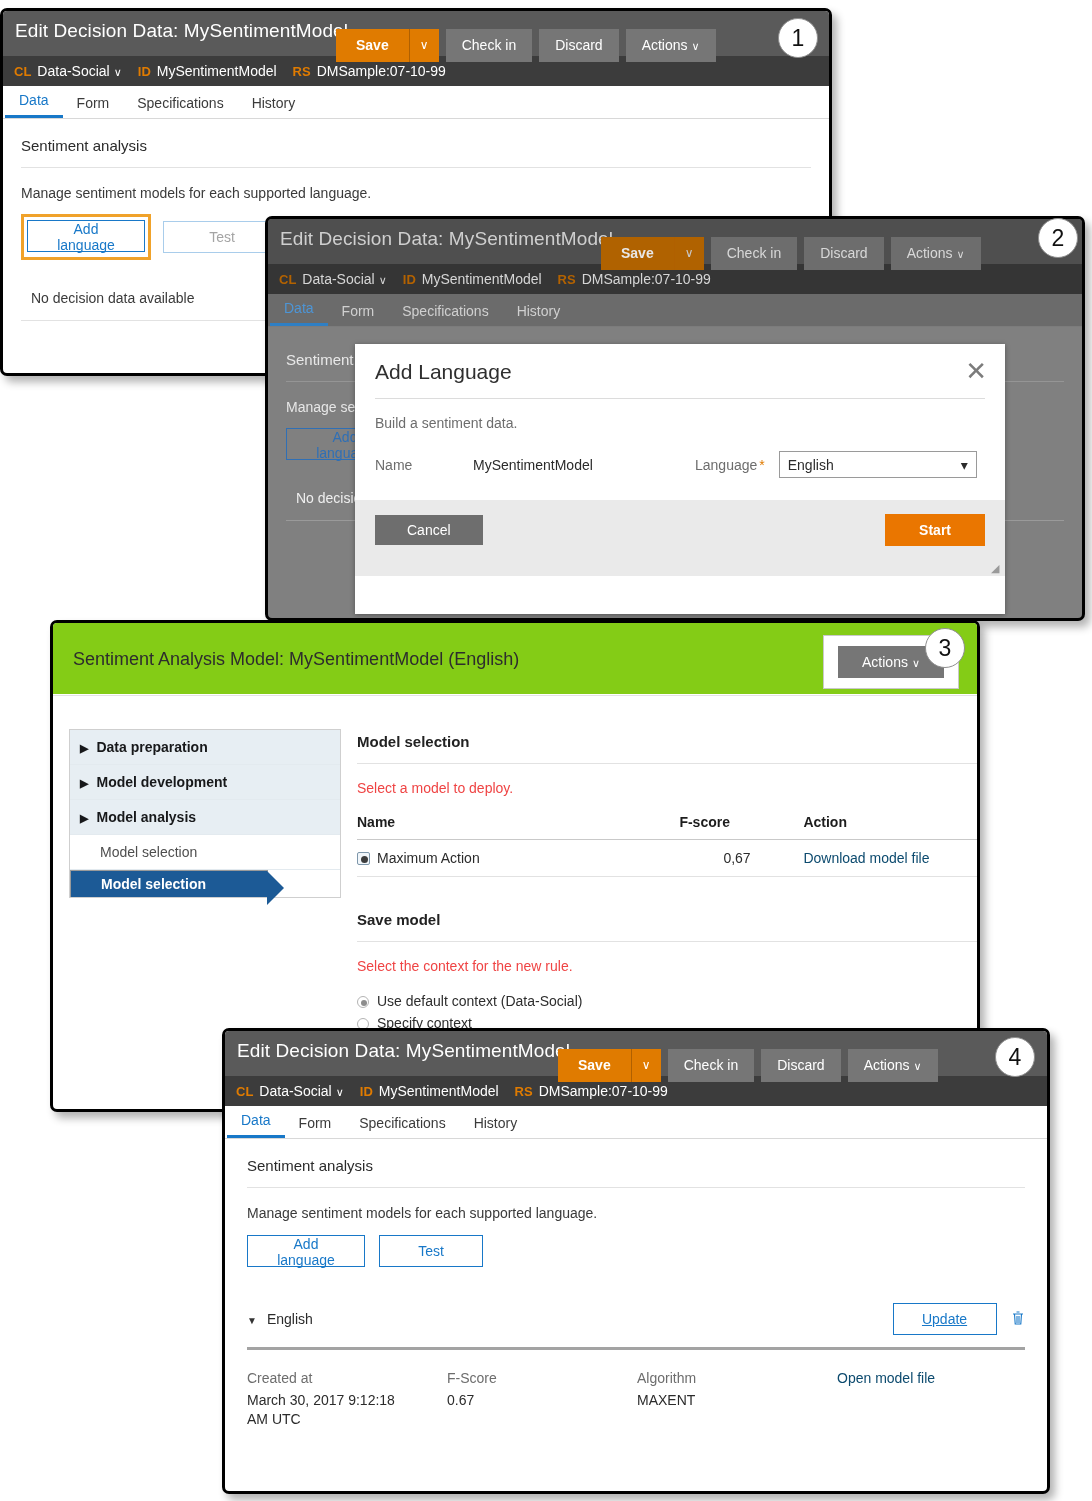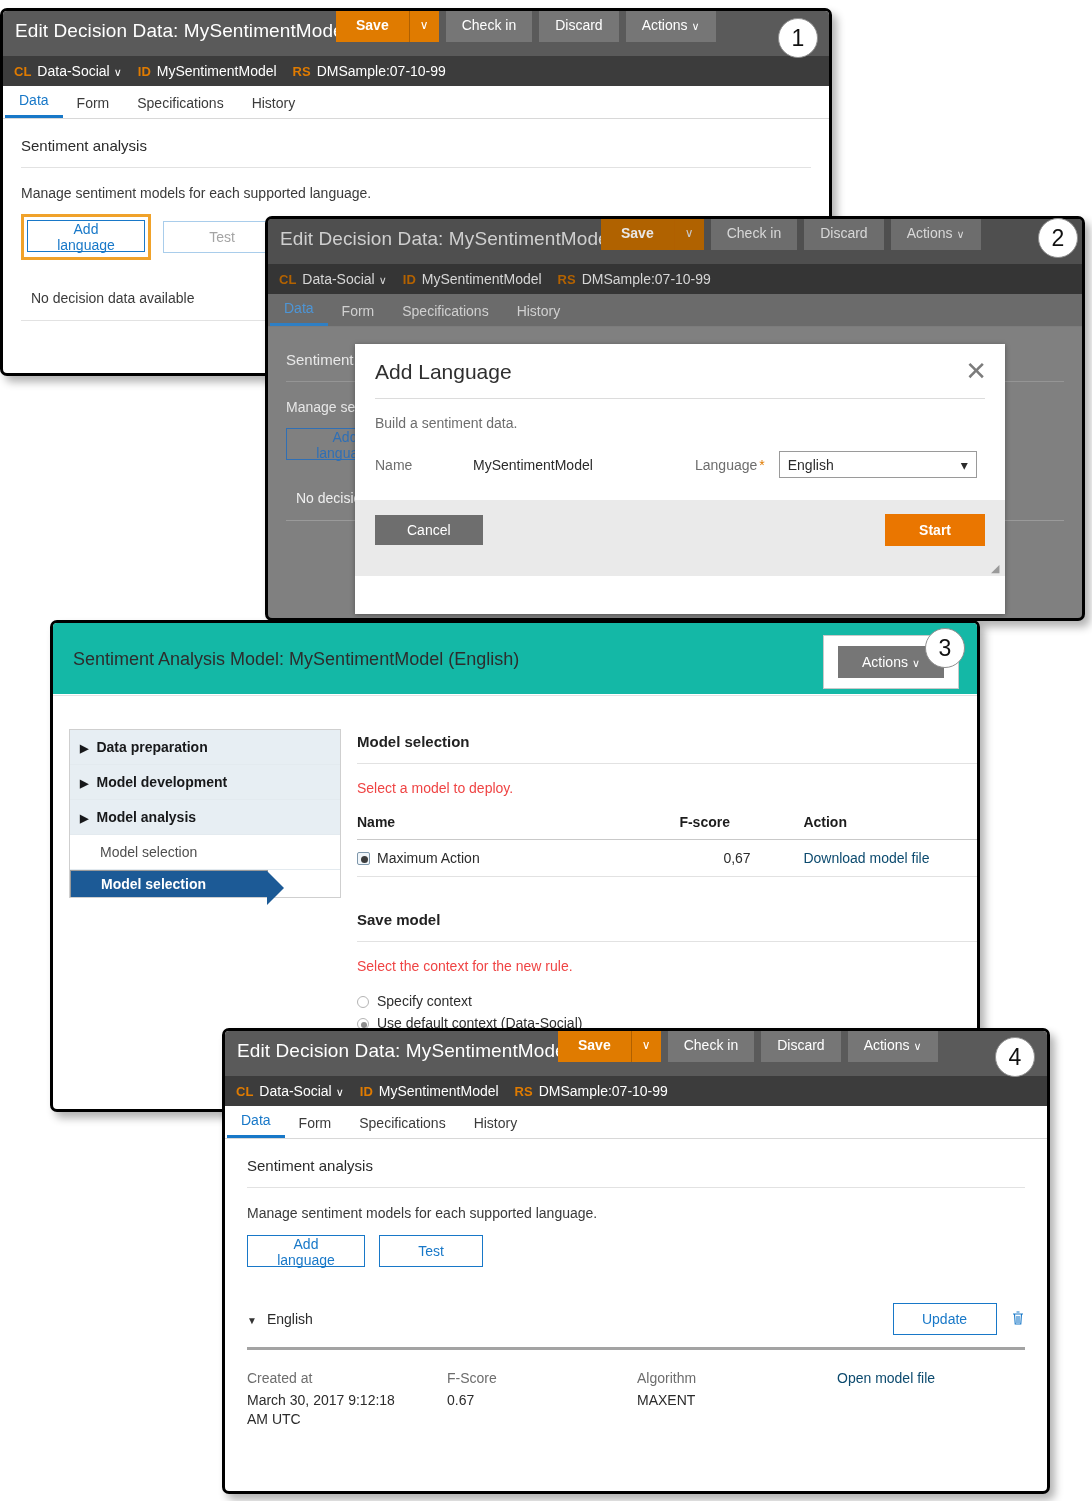--- a/index.html
+++ b/index.html
@@ -33,23 +33,23 @@
   .app-title {
     position: absolute;
     left: 12px; top: 9px;
     color: #ffffff;
     font-size: 19px;
     white-space: nowrap;
     letter-spacing: .1px;
   }
   .btnrow {
     position: absolute;
-    top: 6px;
+    top: 18px;
     display: flex;
-    align-items: center;
+    align-items: flex-start;
     height: 16px;
   }
   .gbtn {
     background: #767676;
     color: #fff;
     border: none;
     font-size: 14px;
     font-family: "Liberation Sans", sans-serif;
     padding: 0 16px;
     margin-right: 7px;
@@ -249,21 +249,21 @@
     font-family: "Liberation Sans", sans-serif;
   }
   .resizer {
     position: absolute; right: 2px; bottom: 2px;
     width: 12px; height: 12px; color: #9a9a9a; font-size: 11px;
     line-height: 12px;
   }
 
   
   .p3head {
-    background: #14b8a6;
+    background: #84cc16;
     height: 72px;
     position: relative;
     border-bottom: 1px solid #ffffff;
   }
   .p3title {
     position: absolute; left: 20px; top: 26px;
     font-size: 18px; color: #2d2d2d; white-space: nowrap;
   }
   .p3actionwrap {
     position: absolute; right: 18px; top: 12px;
@@ -500,22 +500,22 @@
               <tr>
             <td><span class="radio-on"></span><span>Maximum Action</span></td>
             <td style="text-align:left; padding-left:44px;">0,67</td>
             <td><span class="lnk">Download model file</span></td>
           </tr>
             </tbody>
         </table>
         <div class="p3sec" style="margin-top:16px;">Save model</div>
         <div class="p3note">Select the context for the new rule.</div>
         <div style="margin-top:16px;">
+          <div class="rowopt"><span class="rd on"></span><span>Use default context (Data-Social)</span></div>
           <div class="rowopt"><span class="rd"></span><span>Specify context</span></div>
-          <div class="rowopt"><span class="rd on"></span><span>Use default context (Data-Social)</span></div>
         </div>
       </div>
     </div>
   </div>
   <div class="badge" style="left:925px; top:628px;">3</div>
 
   <div class="win" style="left:222px; top:1028px; width:828px; height:466px; z-index:50;">
     <div class="appbar">
       <div class="app-title">Edit Decision Data: MySentimentModel</div>
       <div class="btnrow" style="left:333px;">
@@ -543,21 +543,21 @@
     <div class="content" style="padding:0 22px;">
       <div class="sec-title">Sentiment analysis</div>
       <div class="sec-desc">Manage sentiment models for each supported language.</div>
       <div style="display:flex; align-items:center; margin-top:14px;">
         <button class="lbtn" style="width:118px;">Add language</button>
         <button class="lbtn" style="width:104px; margin-left:14px;">Test</button>
       </div>
       <div class="langrow" style="margin-top:22px;">
         <div><span class="tri-d">▼</span><span class="langname">English</span></div>
         <div>
-          <button class="lbtn" style="width:104px;">Update</button>
+          <button class="lbtn" style="width:104px;text-decoration:underline;">Update</button>
           <span class="trash">
             <svg width="14" height="16" viewBox="0 0 14 16" aria-hidden="true">
                 <path d="M2 4h10M5.5 2h3M3.5 4l.7 10h5.6l.7-10M6 6v7M8 6v7" fill="none" stroke="#1878c8" stroke-width="1.1"></path>
               </svg>
           </span>
         </div>
       </div>
       <div class="detail">
         <div class="dcol" style="width:200px;">
           <div class="dlabel">Created at</div>

